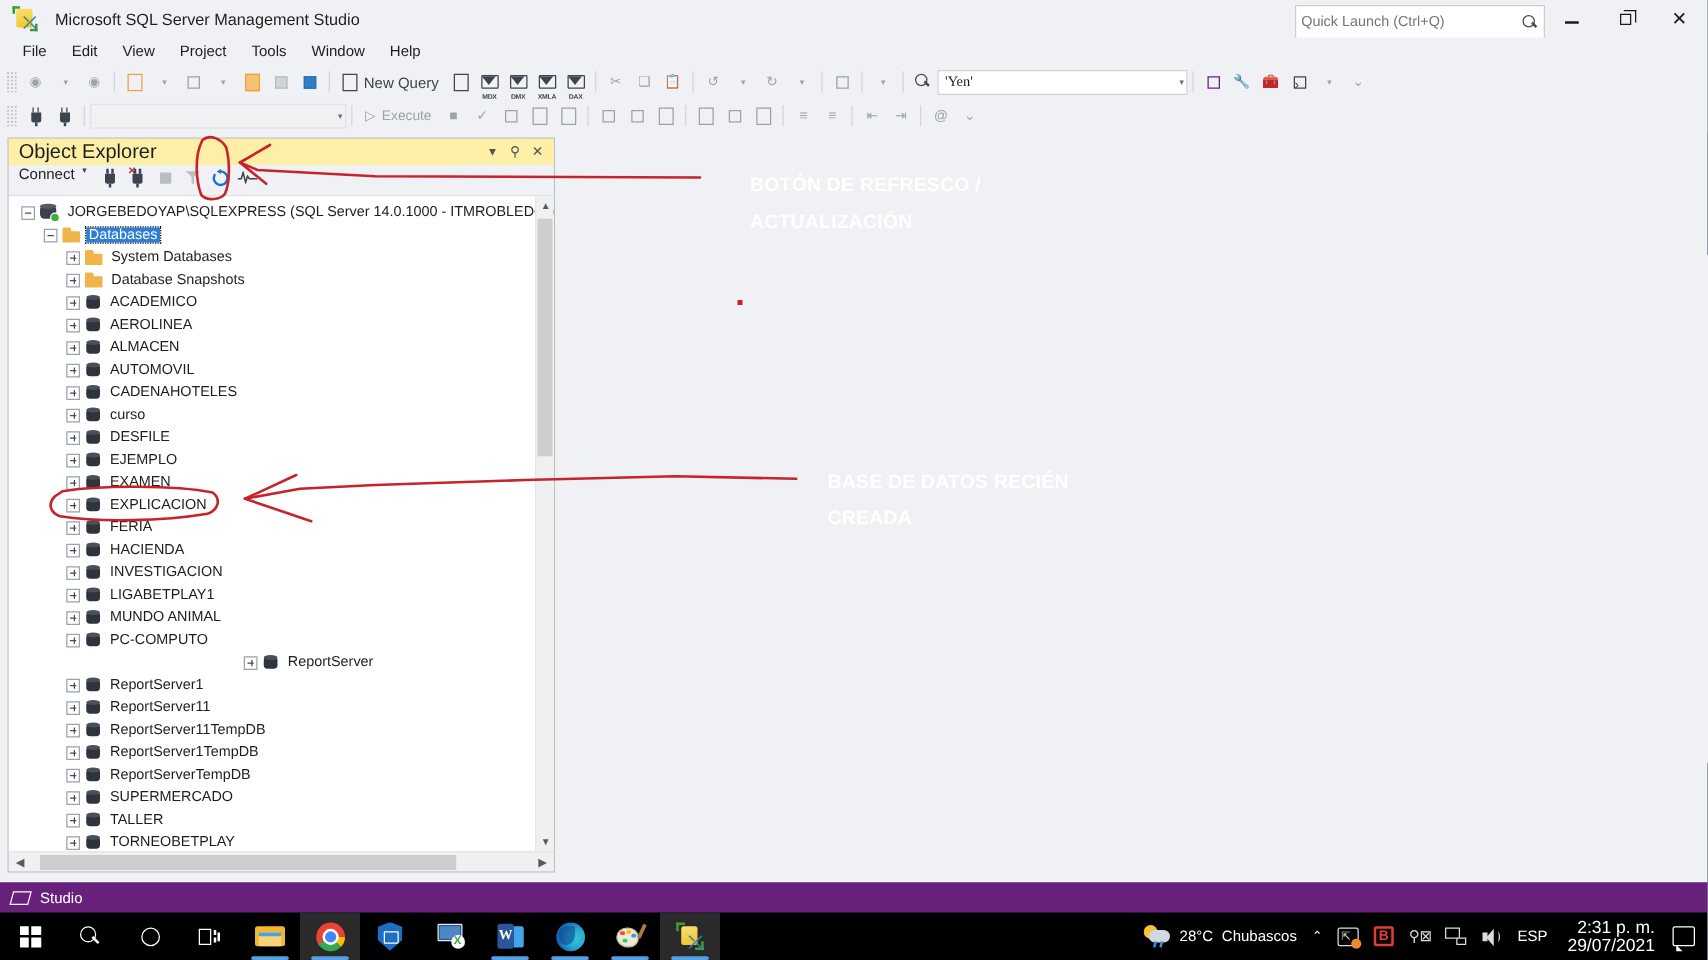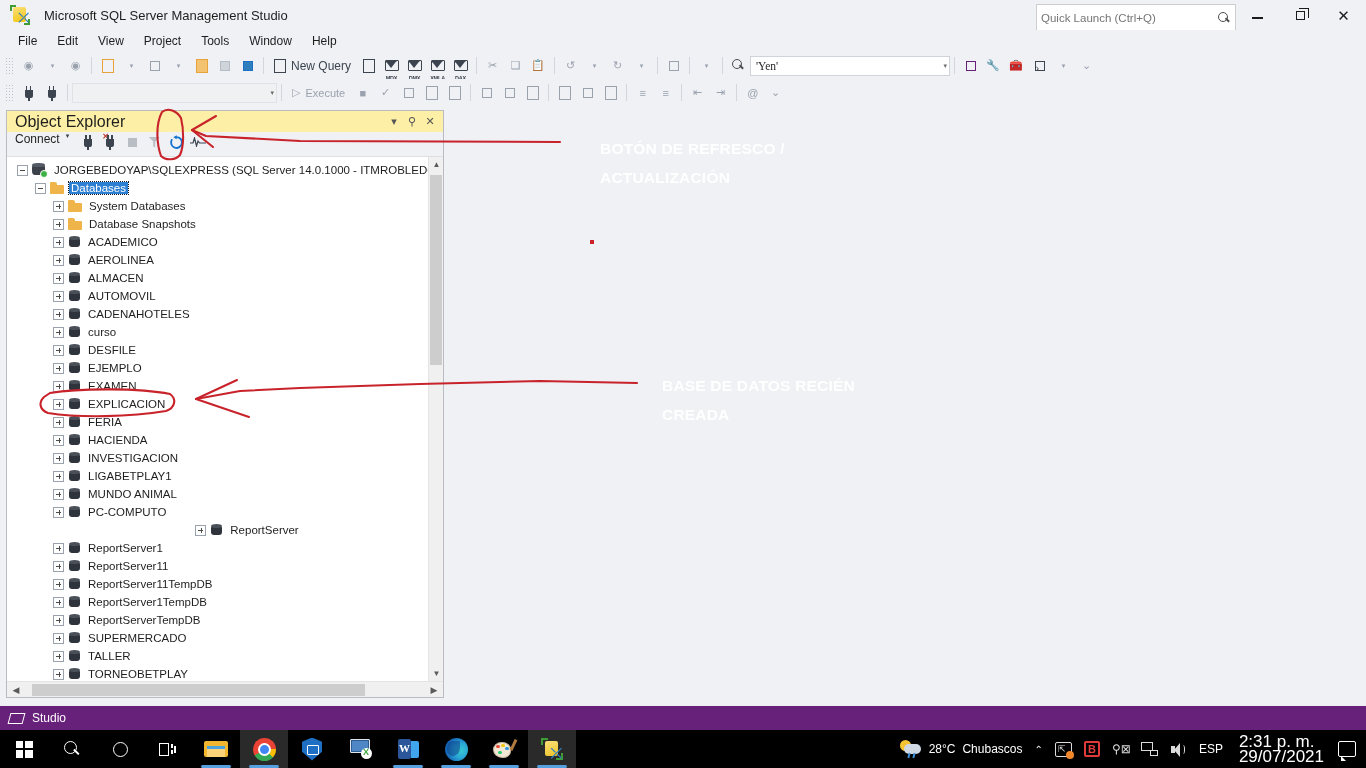--- a/index.html
+++ b/index.html
@@ -362,21 +362,21 @@
     border:1.5px solid #dcdcdc; }
   .ic-net .s { position:absolute; right:0; bottom:0; width:8px; height:6px;
     border:1.5px solid #dcdcdc; background:#000; }
   .ic-vol { width:17px; height:15px; position:relative; }
   .ic-vol .sp { position:absolute; left:1px; top:4px; width:4px; height:7px; background:#dcdcdc;}
   .ic-vol .cn { position:absolute; left:4px; top:1px; width:0; height:0;
     border-top:7px solid transparent; border-bottom:7px solid transparent;
     border-right:6px solid #dcdcdc; }
   .ic-vol .w1 { position:absolute; left:11px; top:3px; width:4px; height:9px;
     border-right:1.5px solid #dcdcdc; border-radius:50%; }
-  .clock { color:#fff; font-size:17px; text-align:left; line-height:15px;
+  .clock { color:#fff; font-size:14px; text-align:right; line-height:15px;
     padding: 0 10px; }
   .ic-action { width:18px; height:16px; position:relative; margin: 0 10px 0 4px; }
   .ic-action .bb { position:absolute; inset:0; border:1.6px solid #fff;
     border-radius:2px; }
   .ic-action .tail { position:absolute; left:3px; bottom:-4px; width:0; height:0;
     border-left:5px solid #fff; border-top:5px solid transparent; }
 </style>
 </head>
 <body>
 

